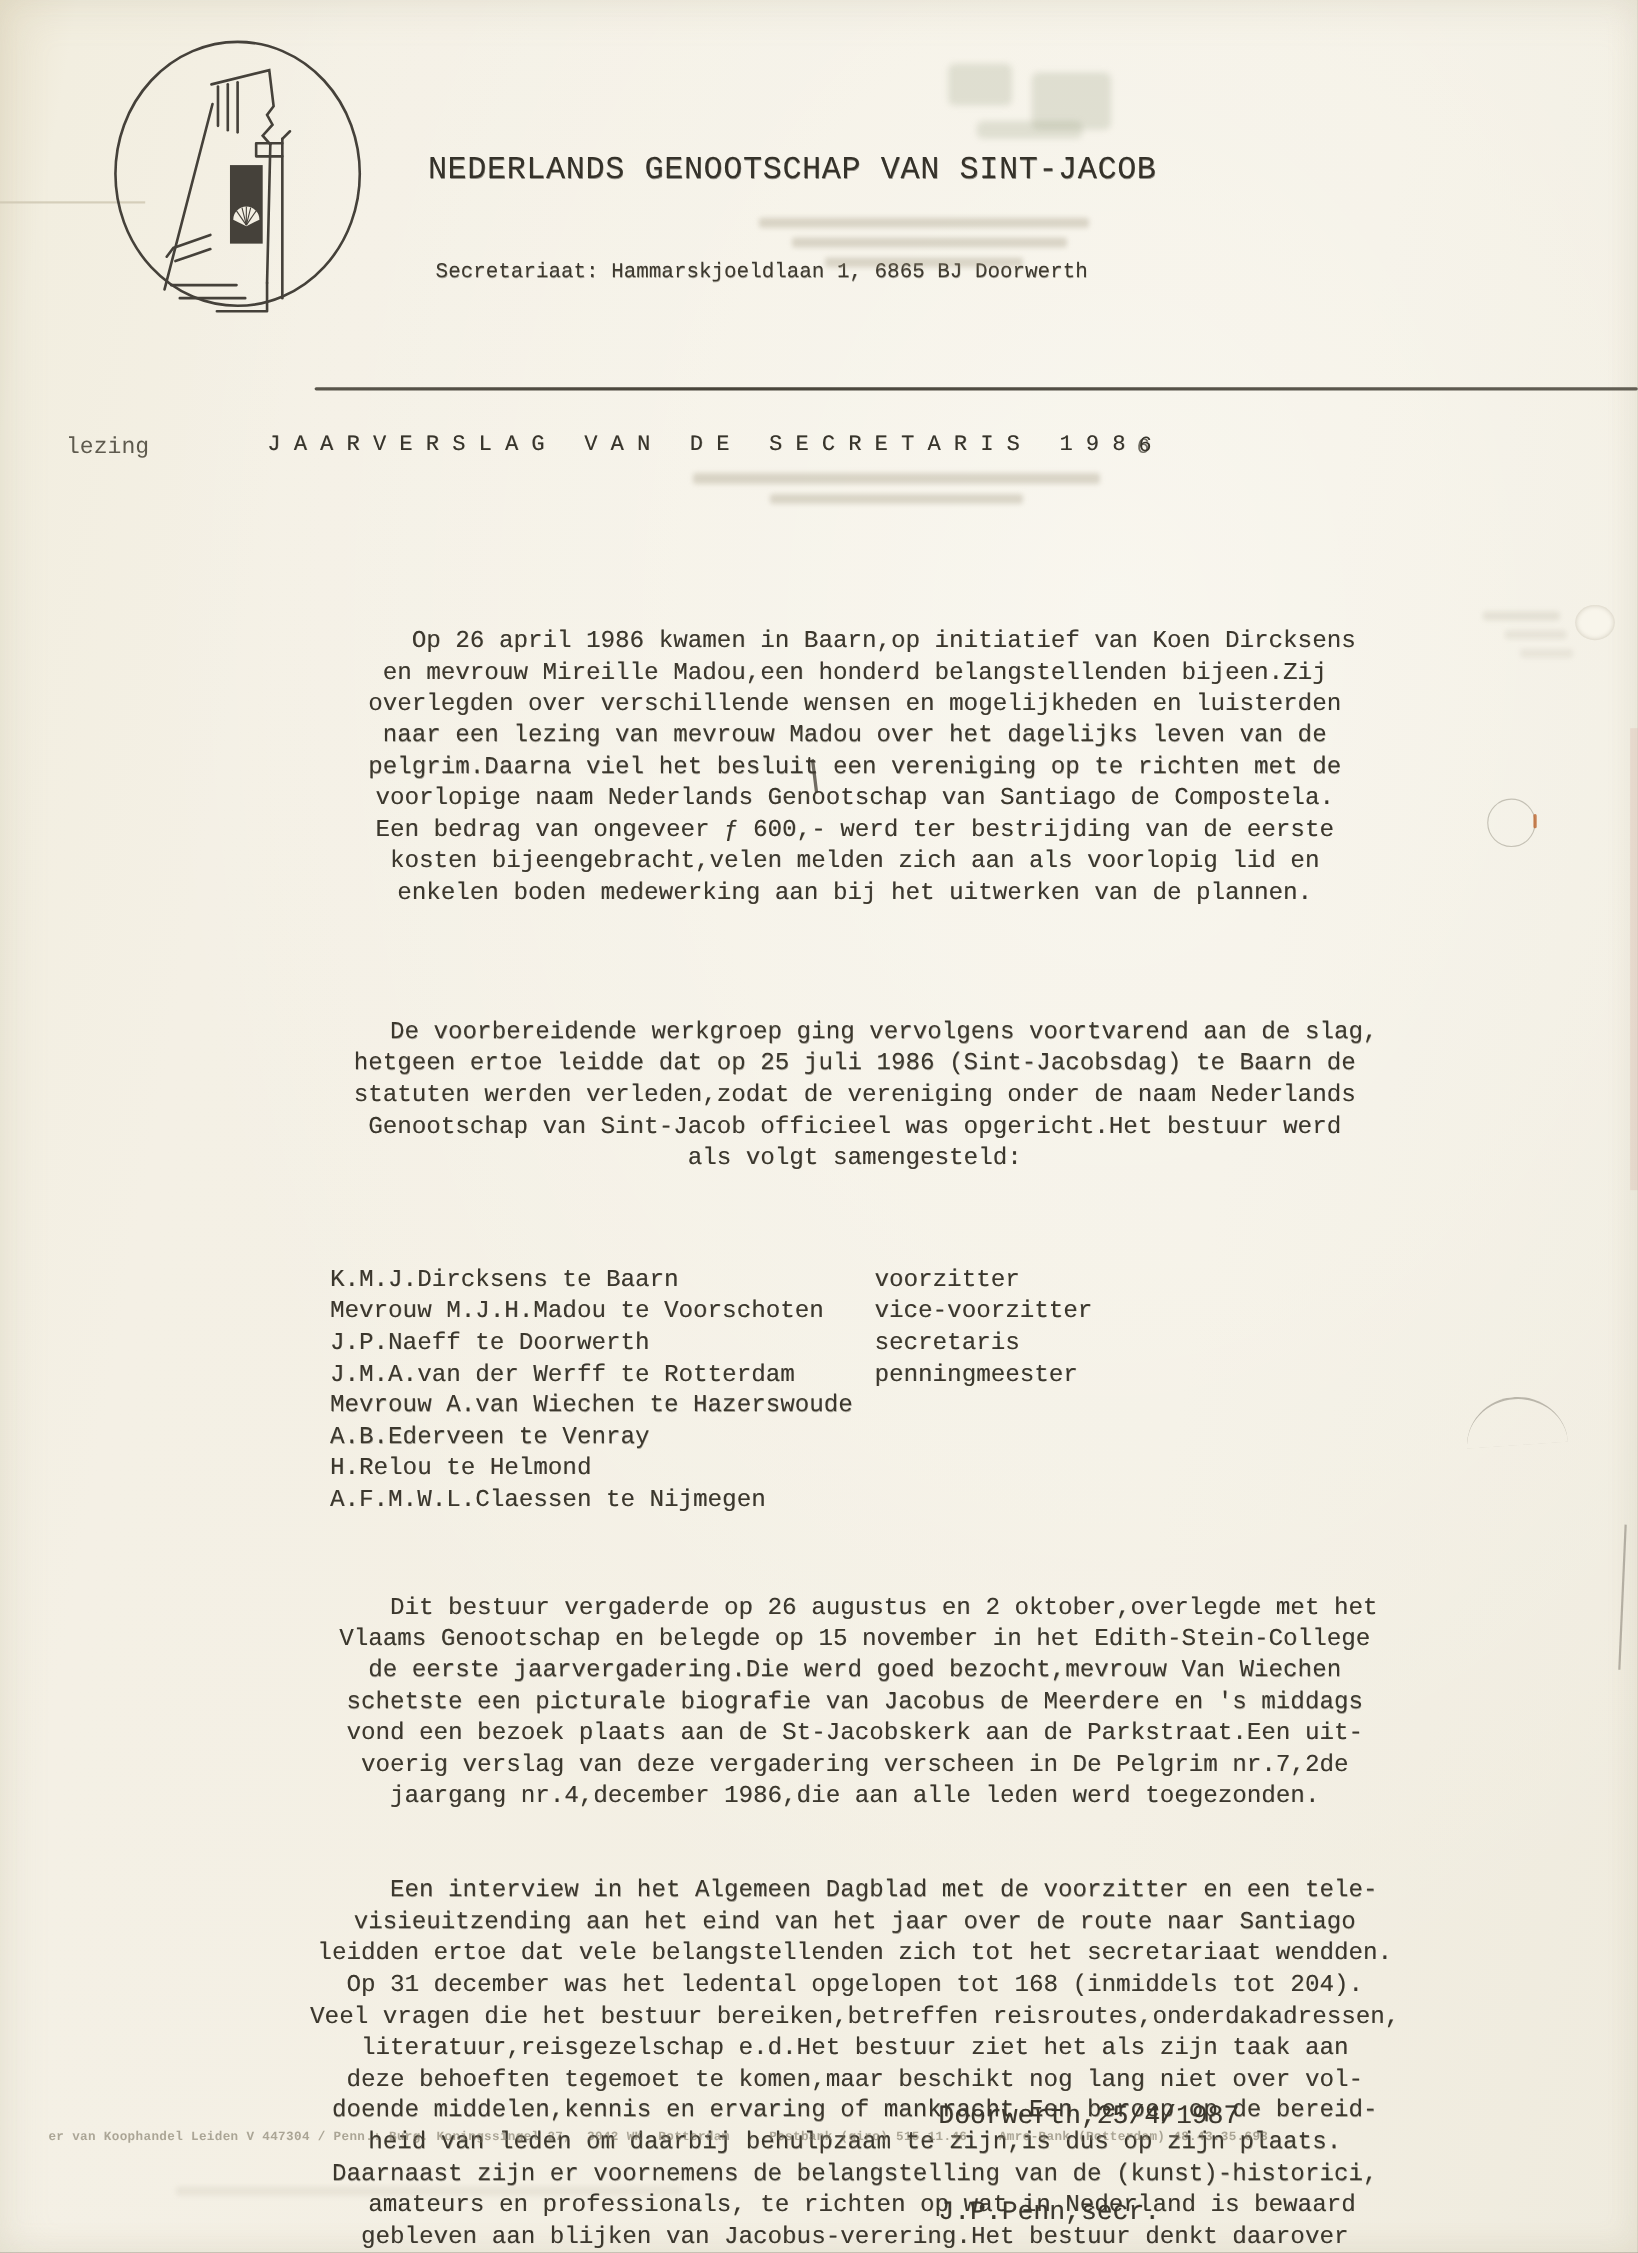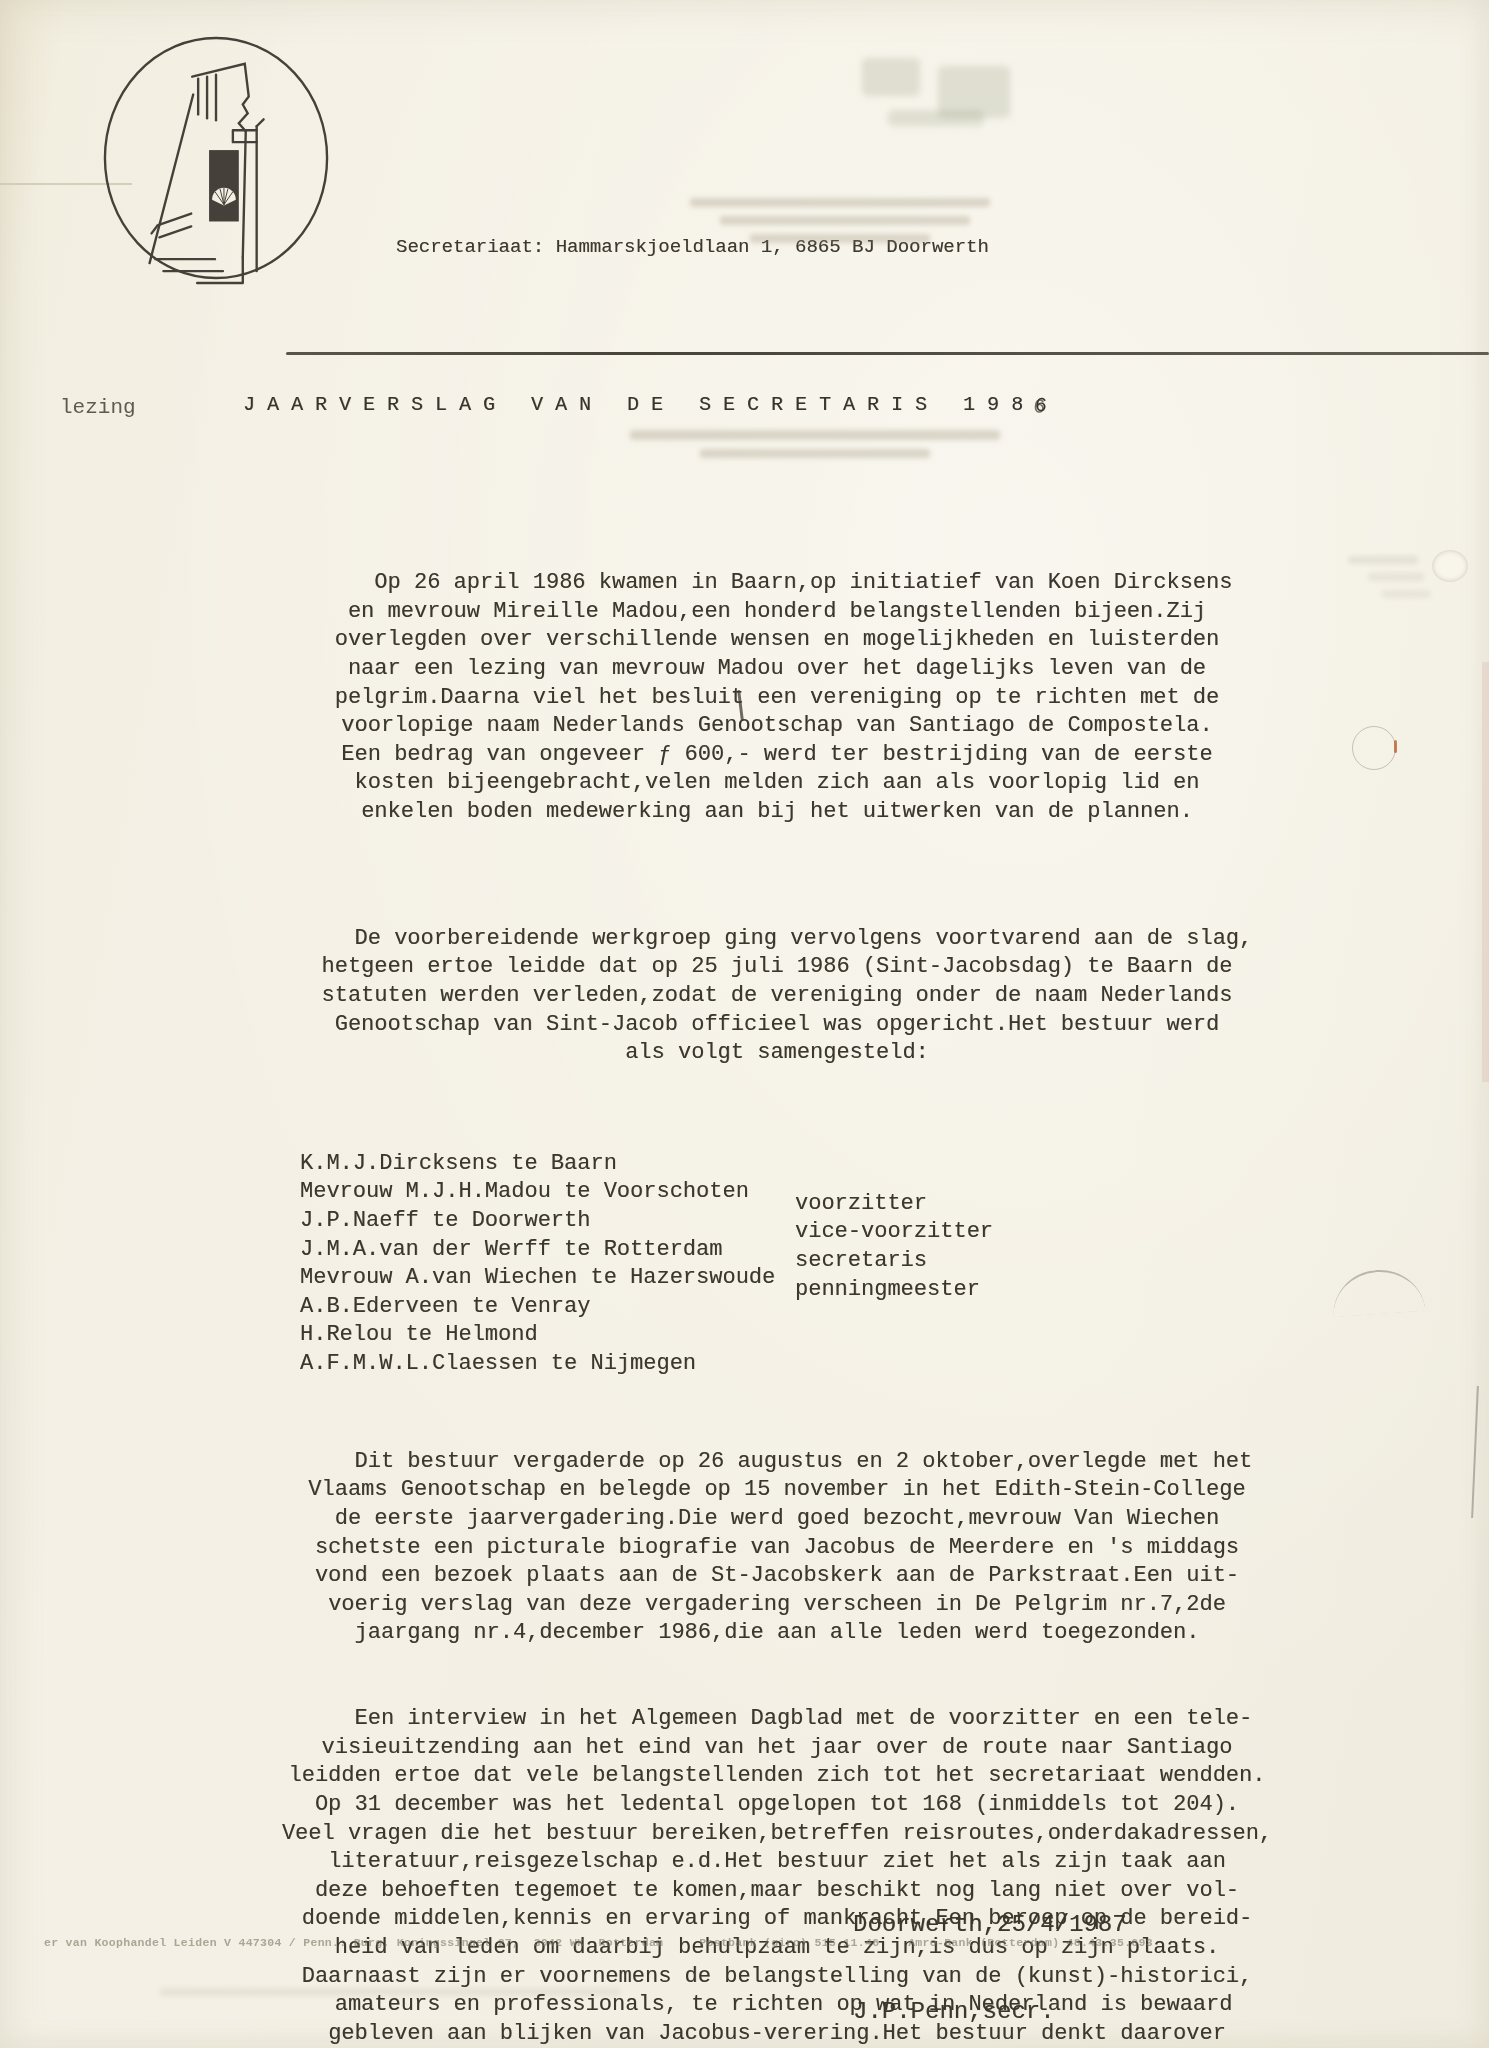--- a/index.html
+++ b/index.html
@@ -50,21 +50,21 @@
     position:absolute; left:152px; top:512px; width:1250px;
     font-size:22px; line-height:28.6px; white-space:pre;
     color:#3b372d; text-shadow:0.35px 0.35px 0.45px rgba(59,55,45,0.42);
   }
   .tline { height:28.6px;text-align:center; }
   .para-p2 { margin-top:41px; }
   .board { margin-top:25px; }
   .para-p3 { margin-top:12px; }
   .para-p4 { margin-top:0; }
   .board-row { position:relative; height:28.6px; padding-left:148px; }
-  .member-role { position:absolute; left:643px; top:0;margin-top:40px; }
+  .member-role { position:absolute; left:643px; top:0; }
   
   .signature {
     position:absolute; left:853px; top:1852px;
     font-size:24px; line-height:29px; white-space:pre; color:#3b372d;
     text-shadow:0.35px 0.35px 0.45px rgba(59,55,45,0.45);
   }
   .footer-line {
     position:absolute; left:44px; top:1936px; width:1420px;
     font-size:11.5px; letter-spacing:0.3px; white-space:pre;
     color:rgba(122,115,96,0.6);
@@ -130,20 +130,21 @@
           <path d="M127,171 L118,158"></path>
           <path d="M127,171 L123,155"></path>
           <path d="M127,171 L127,154"></path>
           <path d="M127,171 L131,155"></path>
           <path d="M127,171 L136,158"></path>
         </g>
       </g>
     </svg>
   </div>
 
+  <div class="org-name">NEDERLANDS GENOOTSCHAP VAN SINT-JACOB</div>
   <div class="secretariat">Secretariaat: Hammarskjoeldlaan 1, 6865 BJ Doorwerth</div>
   <div class="header-rule"></div>
 
   <div class="ghost-stamp ghost">
     <div class="blob" style="left:4px;top:6px;width:58px;height:38px;"></div>
     <div class="blob" style="left:80px;top:14px;width:72px;height:52px;"></div>
     <div class="blob" style="left:30px;top:58px;width:96px;height:16px;"></div>
   </div>
   <div class="ghost" style="left:690px;top:198px;width:330px;">
     <div class="bar" style="width:300px;height:9px;"></div>

